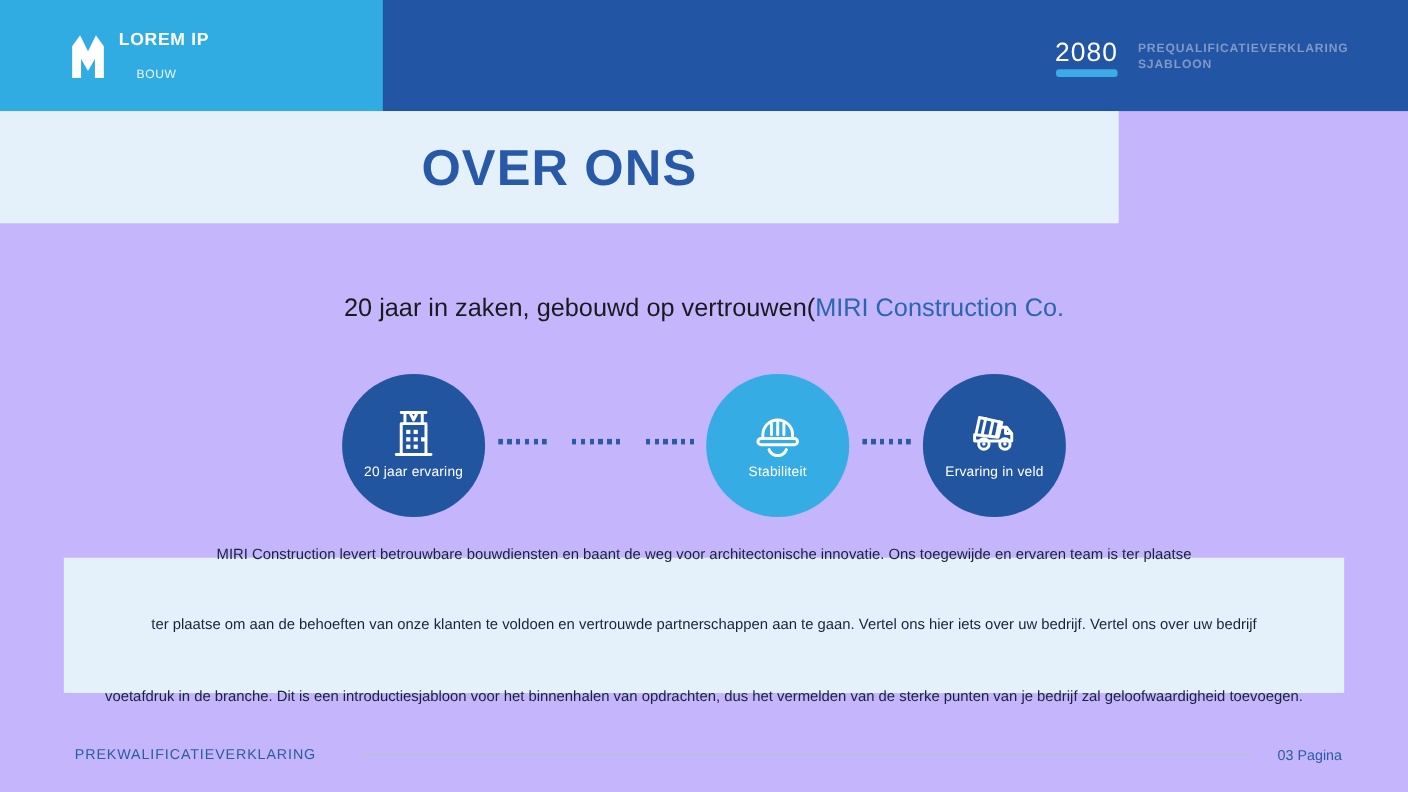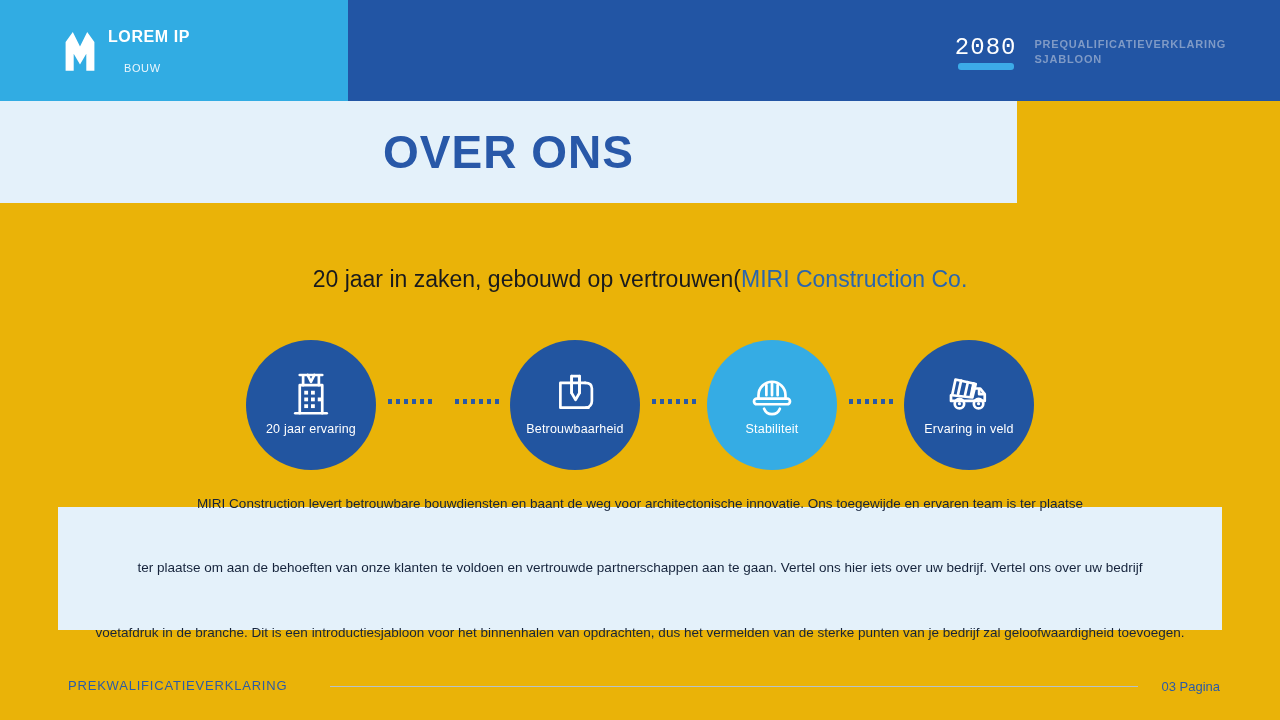--- a/index.html
+++ b/index.html
@@ -1,34 +1,34 @@
 <!DOCTYPE html>
 <html><head>
 <meta charset="utf-8">
 <style>
   html,body { margin:0; padding:0; background:#e8e8e8; }
   .slide {
     position:relative; width:1280px; height:720px; margin:0 auto;
-    background:#eab308; overflow:hidden;
+    background:#c4b5fd; overflow:hidden;
     font-family:"Liberation Sans", sans-serif;
   }
 
   
   .hdr { position:absolute; top:0; left:0; width:1280px; height:101px; background:#2255A4; }
   .logo-box {
     position:absolute; top:0; left:0; width:348px; height:101px;
     background:#31ACE3; display:flex; align-items:center; box-sizing:border-box; padding-left:62px;
   }
   .m-icon { width:36px; height:44px; margin-right:10px; display:block; }
   .brand-name { font-size:16px; font-weight:bold; color:#ffffff; letter-spacing:0.6px; line-height:18px; }
   .brand-sub  { font-size:11px; color:#eaf6fd; letter-spacing:0.6px; margin-top:16px;padding-left:16px; }
 
   .hdr-right { position:absolute; top:36px; right:54px; display:flex; align-items:flex-start; gap:18px; }
   .year-wrap { display:flex; flex-direction:column; align-items:center; }
-  .year { font-size:24px; color:#ffffff; font-weight:500; letter-spacing:1px; line-height:24px;font-family:Liberation Mono, monospace; }
+  .year { font-size:24px; color:#ffffff; font-weight:500; letter-spacing:1px; line-height:24px; }
   .year-bar { width:56px; height:7px; background:#3CABE8; border-radius:3px; margin-top:3px; }
   .tagline { font-size:11px; font-weight:bold; color:#7F9AC6; letter-spacing:0.8px; line-height:15px; margin-top:1px; }
 
   
   .title-band {
     position:absolute; top:101px; left:0; width:1017px; height:102px;
     background:#E4F1FA; display:flex; align-items:center; justify-content:center;
   }
   .page-title { font-size:46px; font-weight:600; color:#2858A8; letter-spacing:1px; }
 
@@ -132,31 +132,20 @@
 
     <div class="conn">
         <div class="dots"></div>
       </div>
 
 
     <div class="conn">
         <div class="dots"></div>
       </div>
 
-    <div class="circle dark">
-      <span class="ic">
-        <svg class="stroke-ic" viewBox="0 0 48 48">
-          <path d="M33 15 H11 V37 H36"></path>
-          <path d="M33 15 C37 15 39 17 39 20 V31 C39 34 37 37 34 37"></path>
-          <path d="M21 9 H28 V24 L24.5 30 L21 24 Z"></path>
-          <path d="M21 9 V24 M28 9 V24"></path>
-        </svg>
-      </span>
-      <span class="lbl">Betrouwbaarheid</span>
-    </div>
 
     <div class="conn">
         <div class="dots"></div>
       </div>
 
     <div class="circle light">
       <span class="ic">
         <svg class="stroke-ic" viewBox="0 0 48 48">
           <path d="M12 29 V26 A12 12 0 0 1 36 26 V29"></path>
           <path d="M19 17 V26 M29 17 V26 M24 15 V26"></path>

